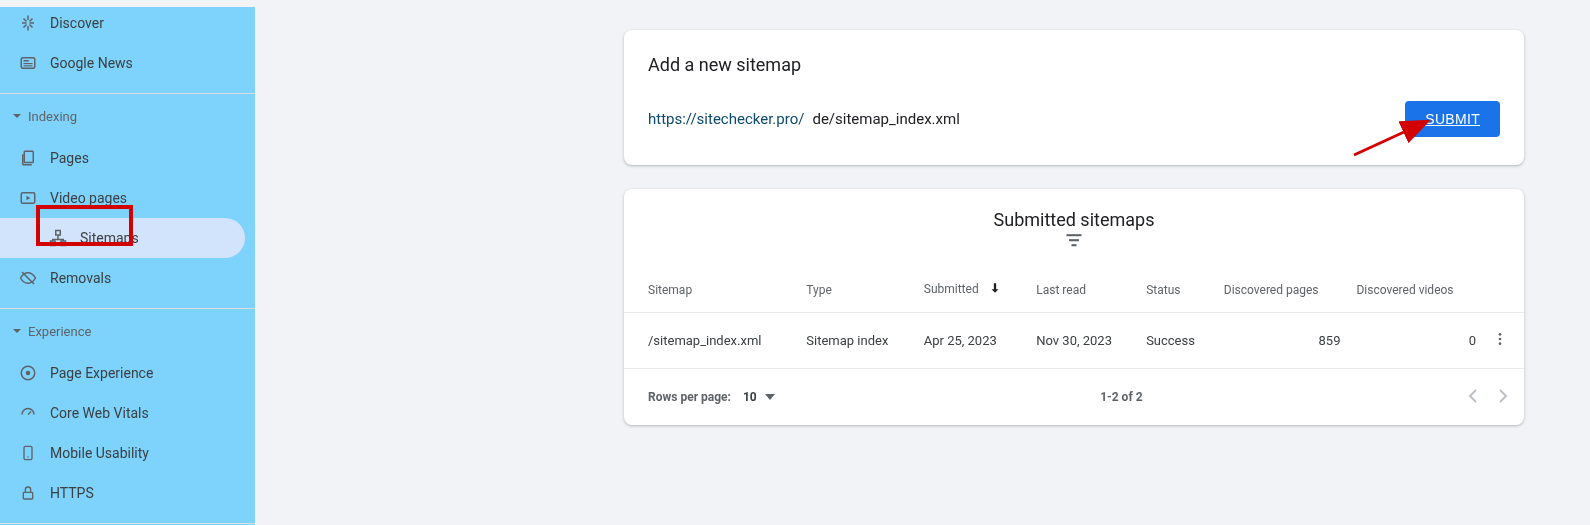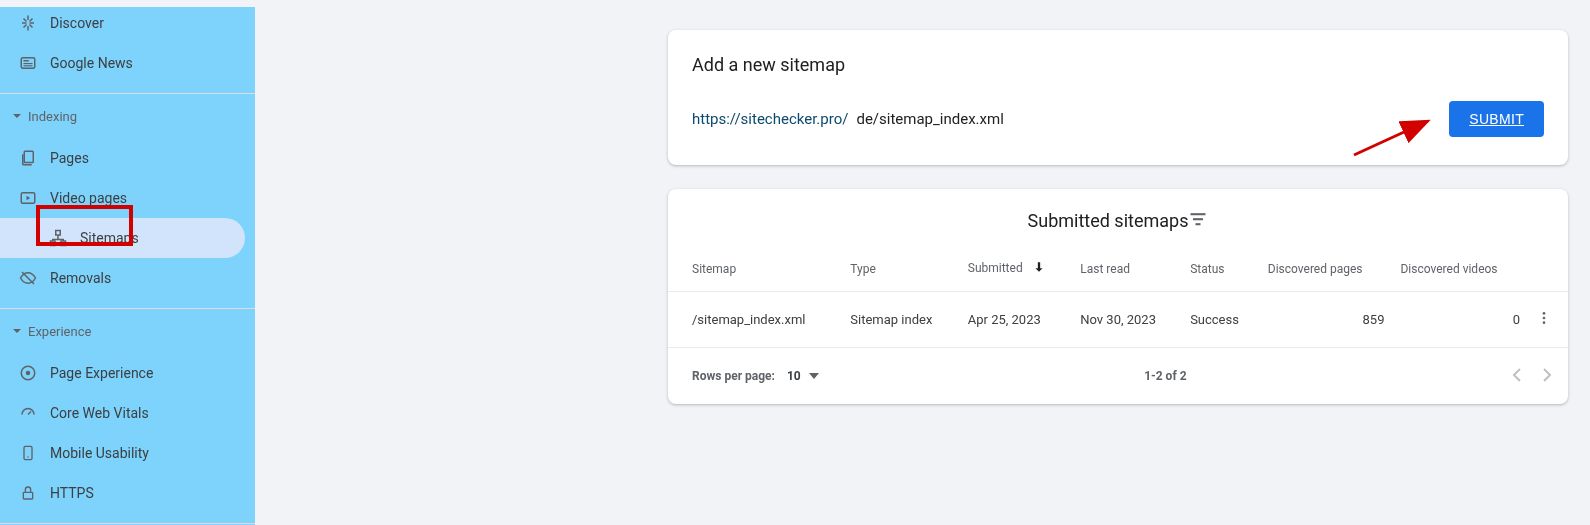--- a/index.html
+++ b/index.html
@@ -64,21 +64,21 @@
     font-size: 14px;
   }
   .highlight-box {
     position: absolute;
     border: 4px solid #d30000;
     pointer-events: none;
   }
 
   .main {
     position: absolute;
-    left: 668px;
+    left: 624px;
     top: 30px;
     width: 900px;
   }
   .card {
     background: #fff;
     border-radius: 8px;
     box-shadow: 0 1px 2px rgba(60,64,67,0.2), 0 1px 3px 1px rgba(60,64,67,0.1);
     margin-bottom: 24px;
     position: relative;
   }
@@ -122,22 +122,23 @@
     cursor: pointer;
     text-decoration: underline;
   }
 
   .card-table {
     padding: 0;
   }
   .table-head {
     display: flex;
     align-items: center;
-    justify-content: center;
+    justify-content: space-between;
     padding: 20px 24px 10px 24px;
+    flex-direction: column;
   }
   .table-head h2 {
     margin: 0;
     font-size: 18px;
     font-weight: 400;
   }
   .filter-icon {
     color: #5f6368;
     cursor: pointer;
   }

